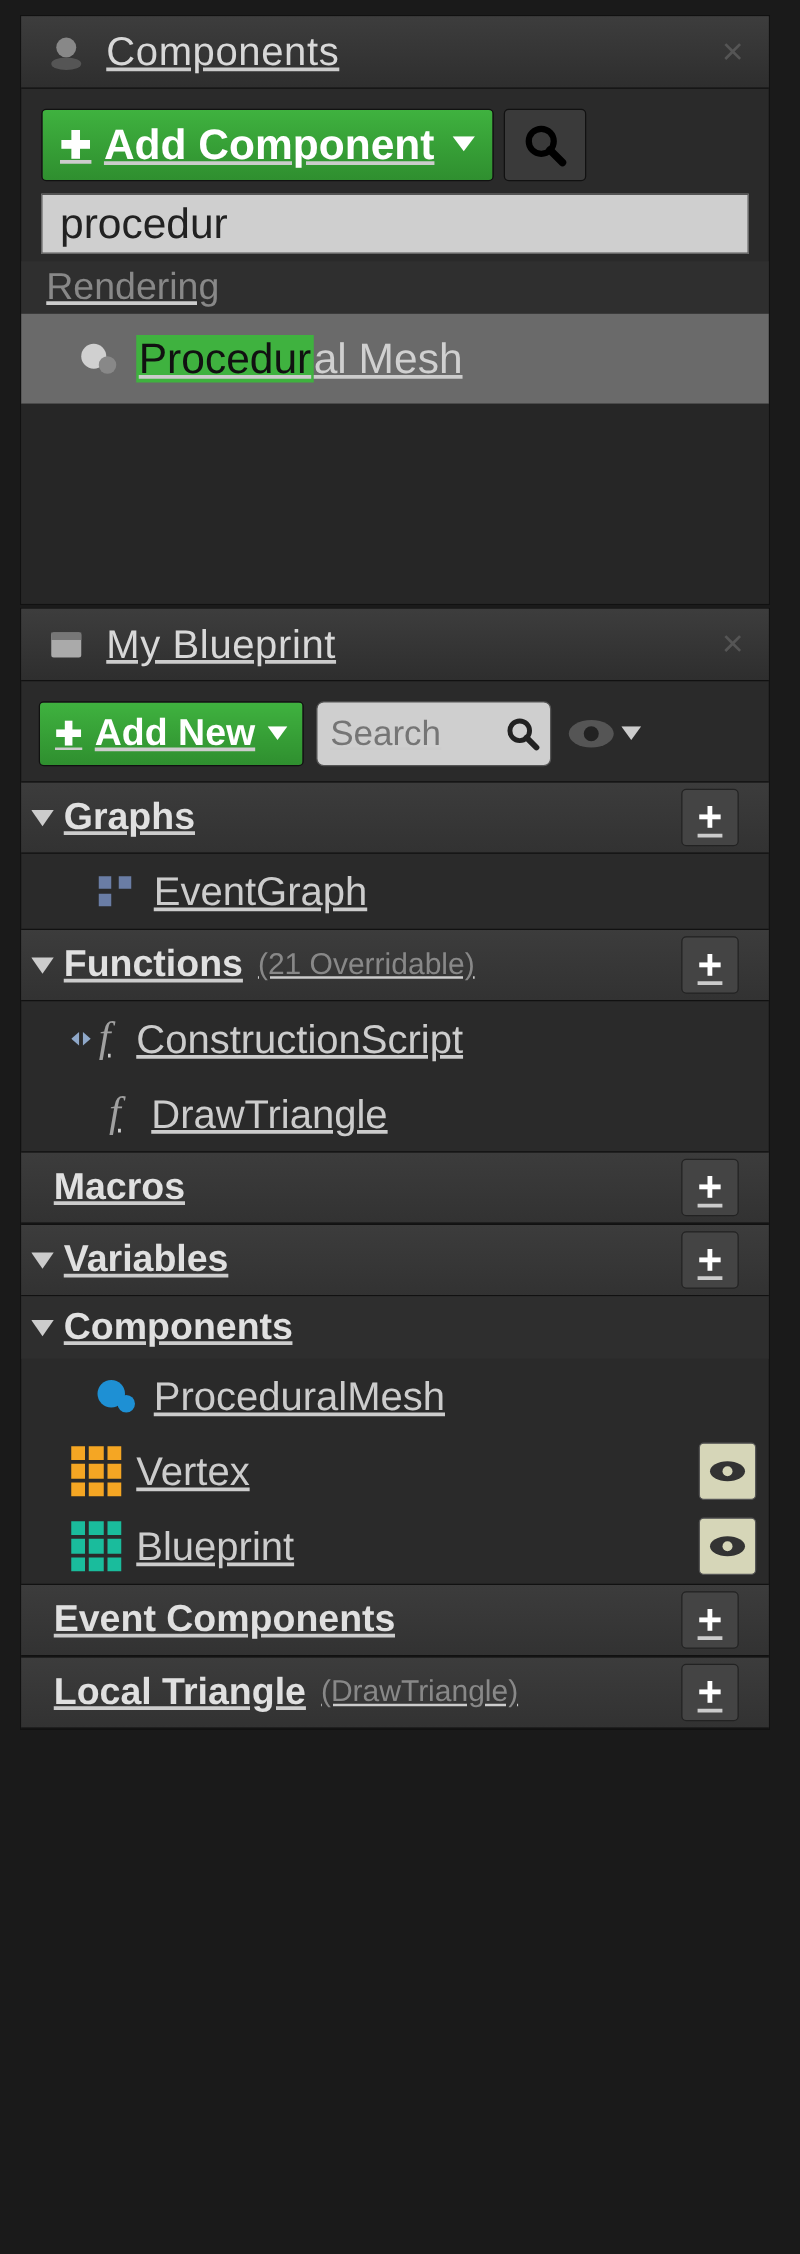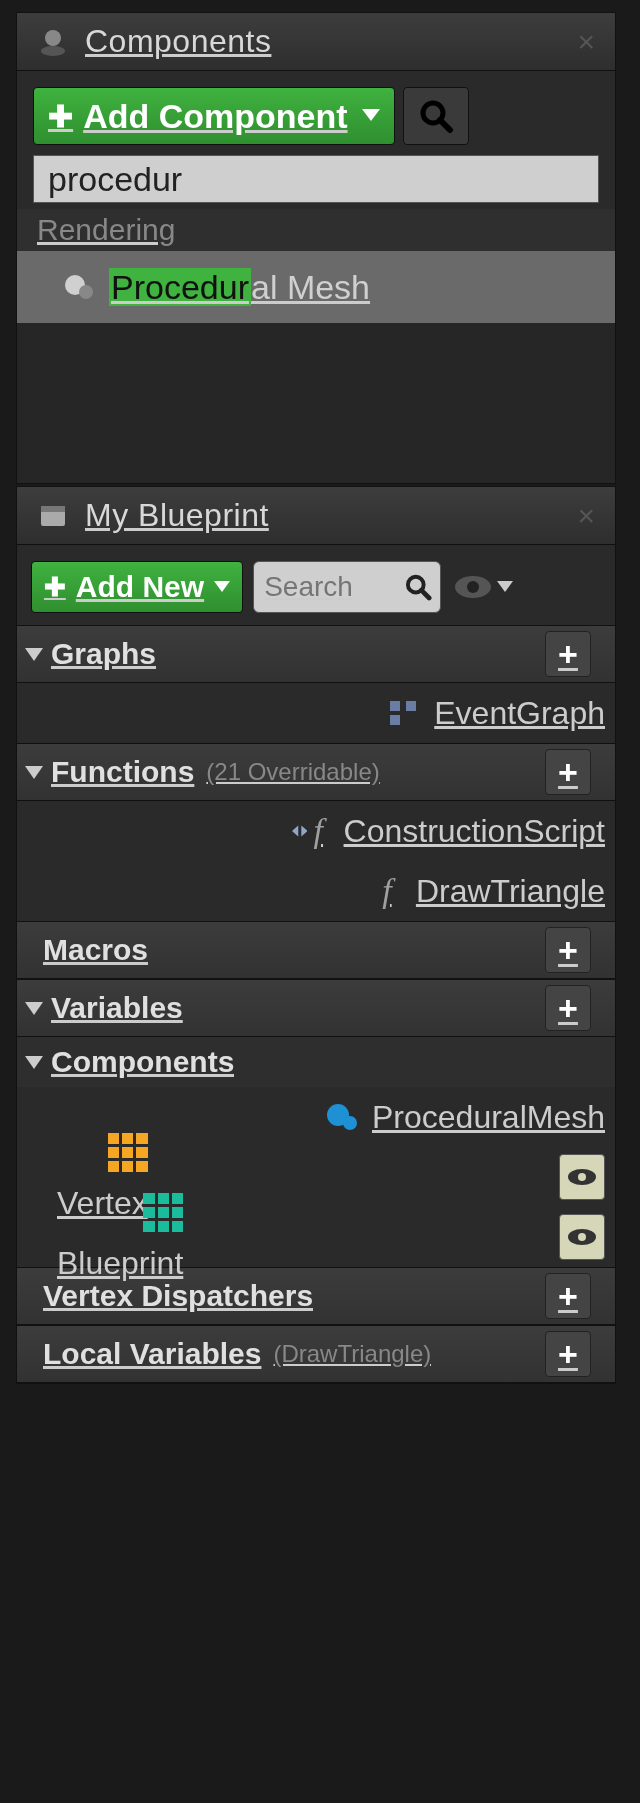--- a/index.html
+++ b/index.html
@@ -157,36 +157,35 @@
     border-radius:4px;
     display:flex;align-items:center;justify-content:center;
     color:#fff;font-size:34px;font-weight:bold;
     flex-shrink:0;
   }
 
   .tree-item {
     display:flex; align-items:center; gap:12px;
     padding: 6px 10px 6px 40px;
     height:60px;
-    justify-content:flex-end;
   }
   .tree-label { font-size:32px; color:#ccc; }
   .indent2 { padding-left: 58px; }
   .indent3 { padding-left: 40px; }
 
   .eye-btn {
     width:46px;height:46px;
     background:#d6d6b8;
     border:1px solid #555;
     border-radius:4px;
     display:flex;align-items:center;justify-content:center;
     margin-left:auto;
   }
   .row-with-eye { justify-content:space-between; padding-right:10px;}
-  .row-left { display:flex; align-items:flex-end; gap:12px;flex-direction:column;}
+  .row-left { display:flex; align-items:center; gap:12px;}
 
   .grid-icon {
     width:40px;height:40px;
     display:grid;
     grid-template-columns:repeat(3,1fr);
     grid-template-rows:repeat(3,1fr);
     gap:3px;
   }
   .grid-icon span { background:#f5a623; }
   .grid-icon.teal span { background:#1abc9c; }
@@ -394,28 +393,28 @@
       <div class="eye-btn">
         <svg width="32" height="20" viewBox="0 0 32 20">
           <ellipse cx="16" cy="10" rx="14" ry="8" fill="#333"></ellipse>
           <circle cx="16" cy="10" r="4" fill="#d6d6b8"></circle>
         </svg>
       </div>
     </div>
 
     <div class="section-header">
       <div class="section-left" style="padding-left:18px;">
-        <span class="section-title">Vertex Dispatchers</span>
+        <span class="section-title">Event Components</span>
       </div>
       <div class="plus-btn">+</div>
     </div>
 
     <div class="section-header">
       <div class="section-left" style="padding-left:18px;">
-        <span class="section-title">Local Variables</span>
+        <span class="section-title">Local Triangle</span>
         <span class="section-sub">(DrawTriangle)</span>
       </div>
       <div class="plus-btn">+</div>
     </div>
 
   </div>
 
 </div>
 
 </body></html>

